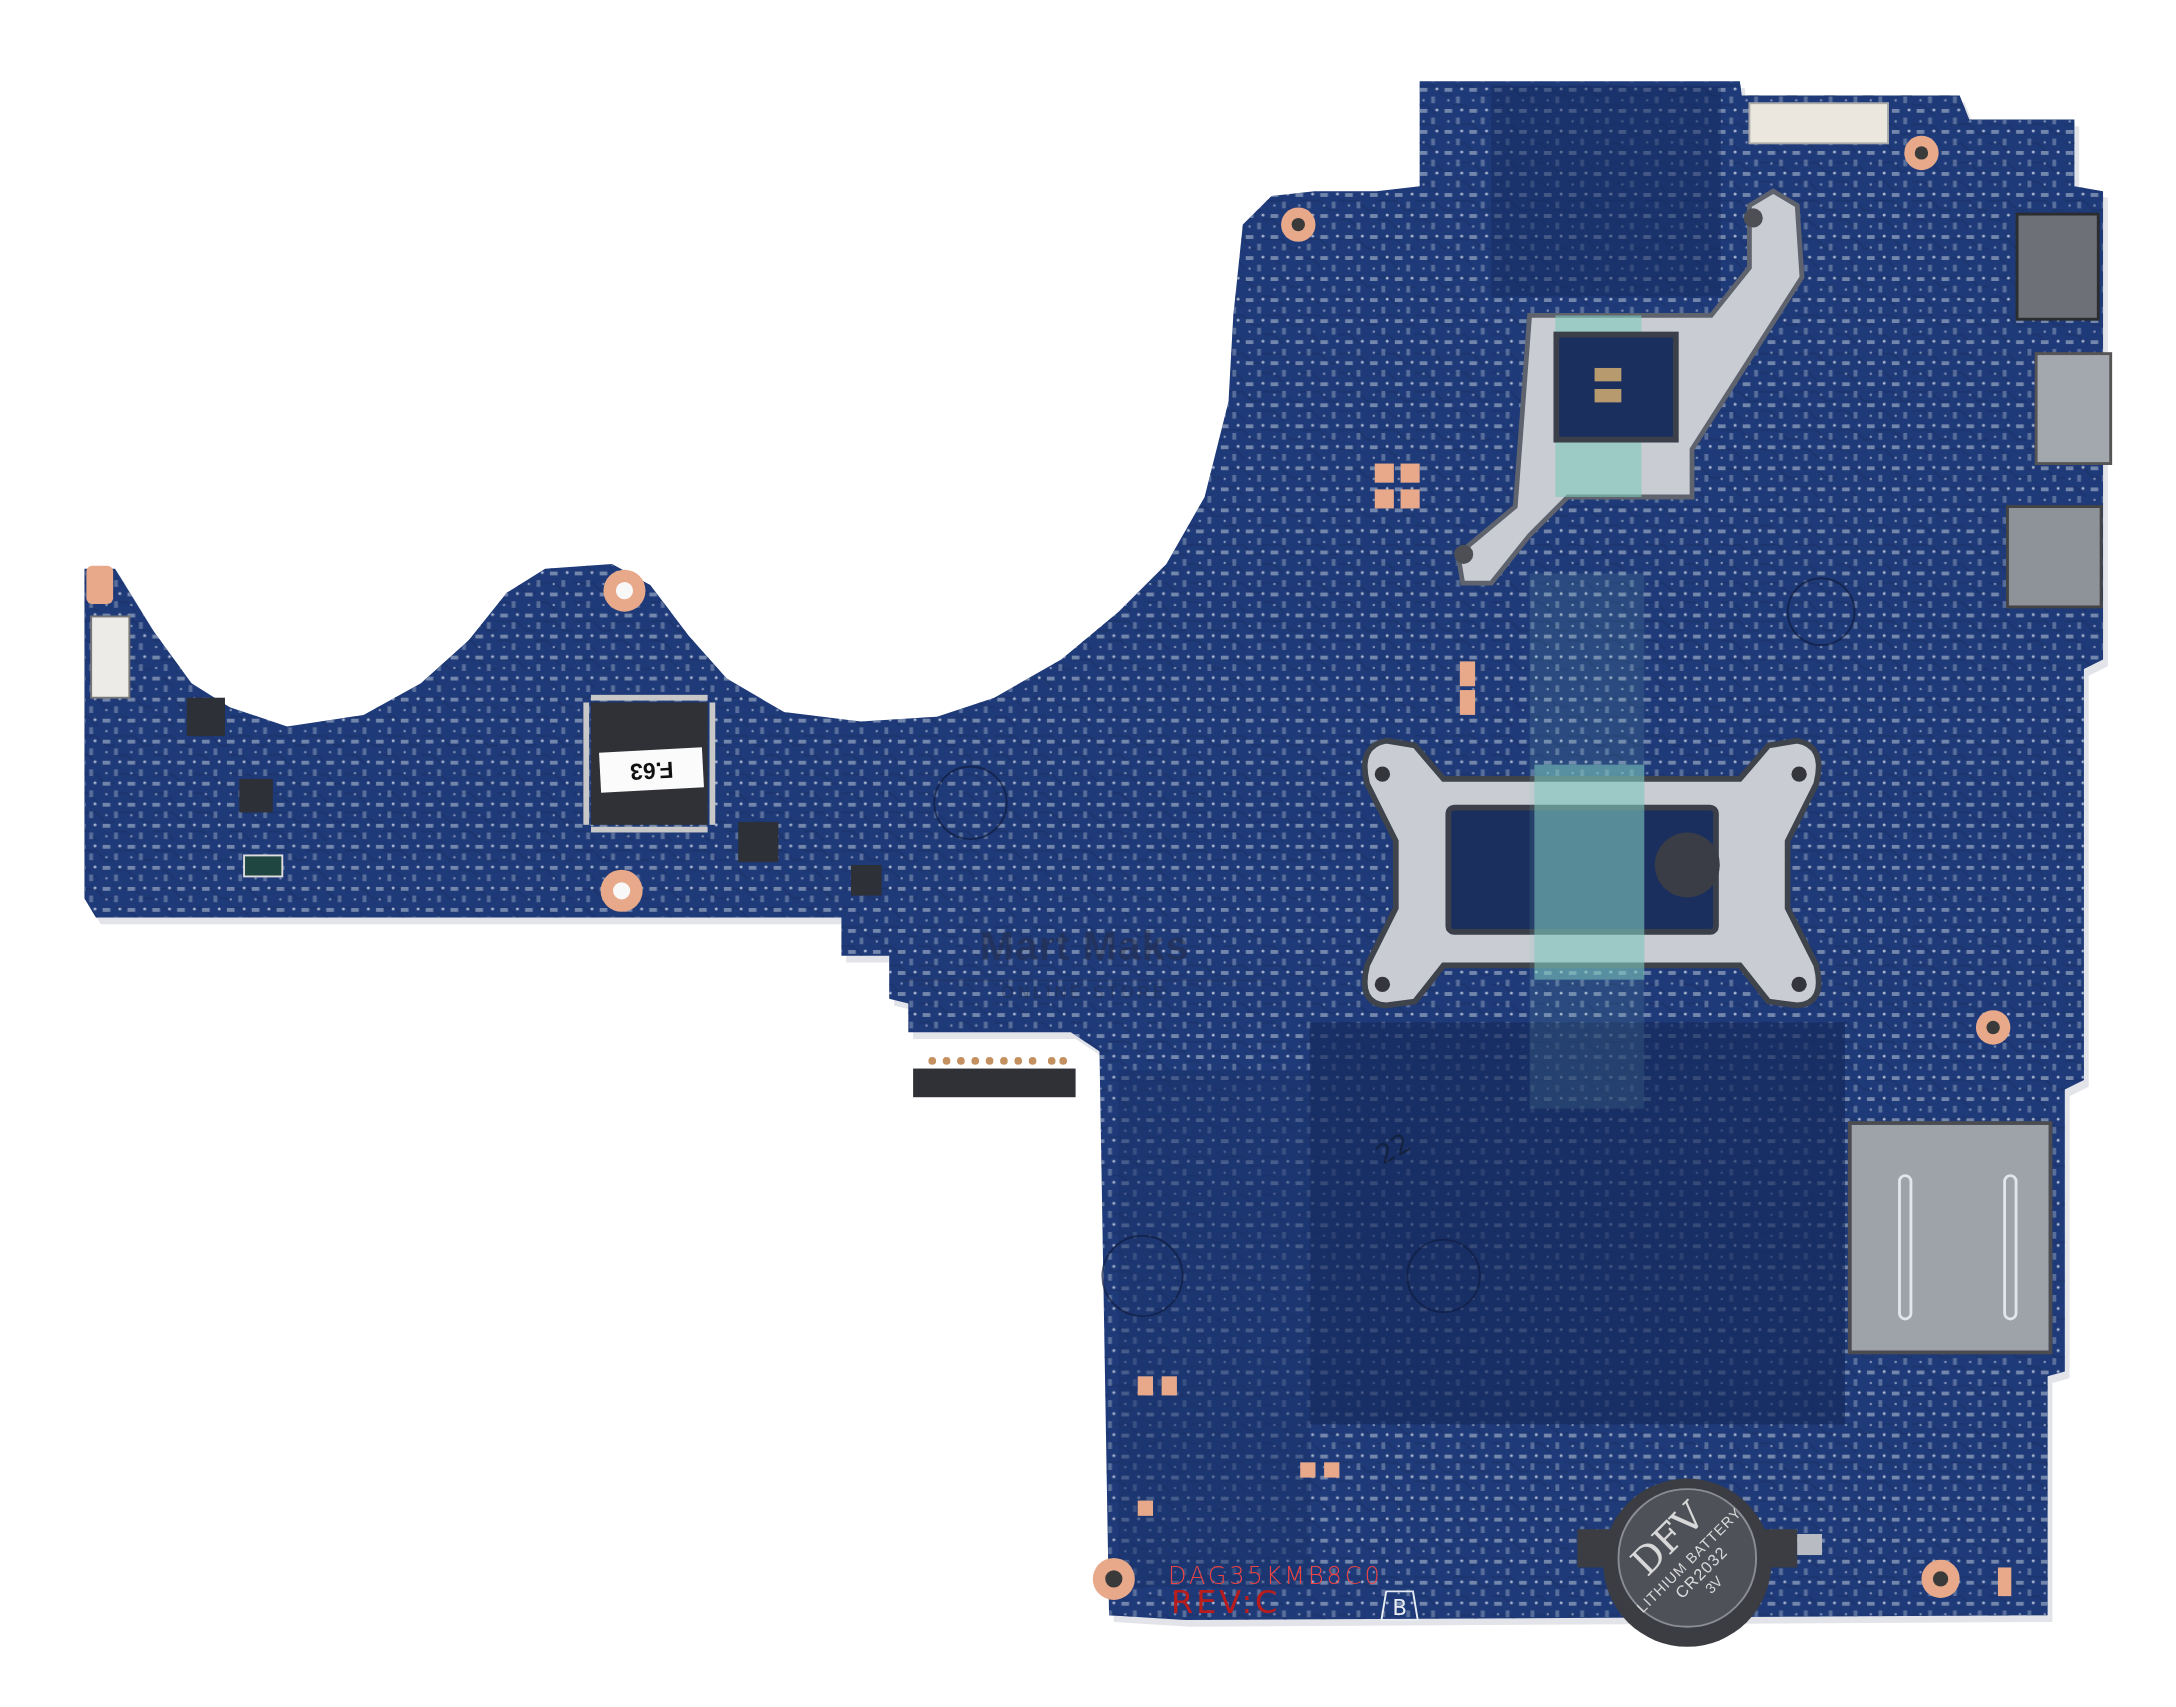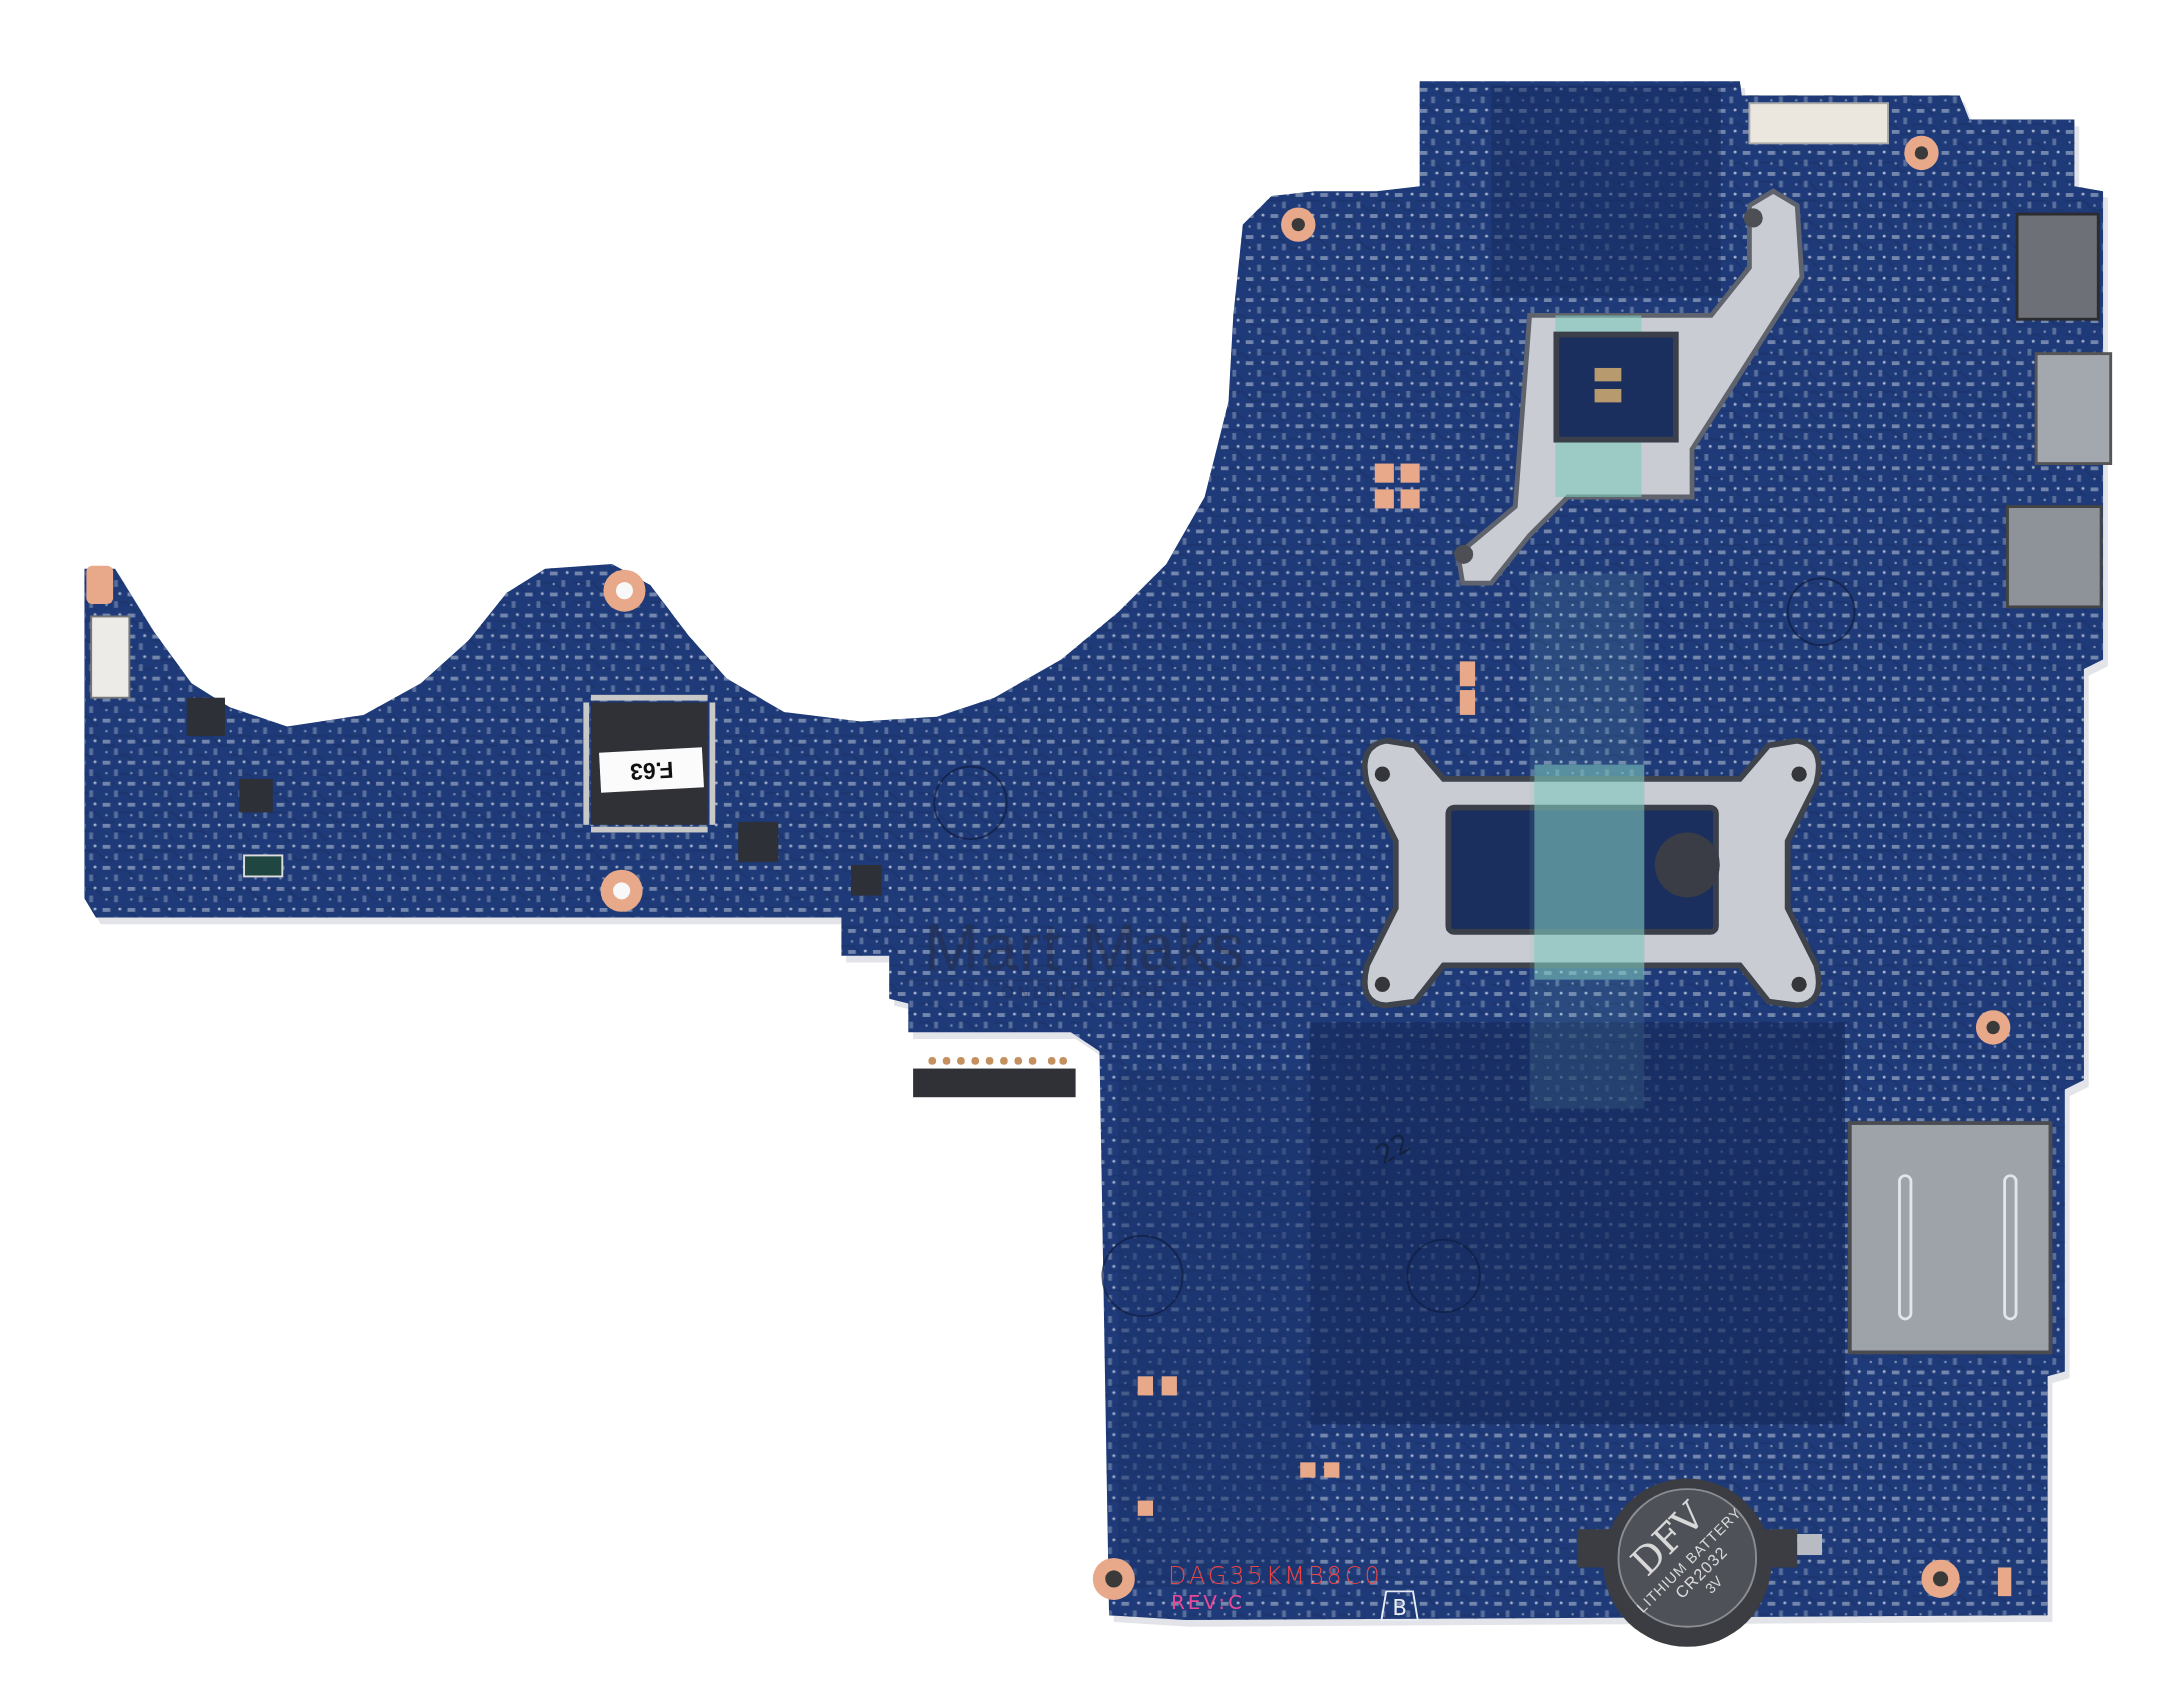--- a/index.html
+++ b/index.html
@@ -1,25 +1,25 @@
 <!DOCTYPE html>
 <html><head>
 <meta charset="utf-8">
 <style>
   html, body { margin: 0; padding: 0; background: #ffffff; }
   body { width: 2177px; height: 1707px; position: relative; overflow: hidden; font-family: "Liberation Sans", sans-serif; }
   #stage { position: absolute; left: 0; top: 0; width: 2177px; height: 1707px; }
   .silk { fill: #e6ecf2; font-family: "DejaVu Sans", sans-serif; }
   .lbl { position: absolute; font-family: "DejaVu Sans", sans-serif; }
   #board-code { left: 1168px; top: 1563px; color: #ef4444; font-size: 24px; letter-spacing: 2.9px; line-height: 26px; font-weight: 300; }
-  #board-rev { left: 1171px; top: 1589px; color: #ec4899; font-size: 20px; letter-spacing: 2.9px; line-height: 26px; }
+  #board-rev { left: 1171px; top: 1589px; color: #b91c1c; font-size: 32px; letter-spacing: 2.9px; line-height: 26px; }
   #sticker { position: absolute; left: 600px; top: 750px; width: 103px; height: 40px; background: #fbfbfb; transform: rotate(-3deg); display: flex; align-items: center; justify-content: center; }
   #sticker span { font-size: 23px; color: #111; font-weight: bold; transform: rotate(180deg); display: inline-block; }
   #watermark { position: absolute; left: 903px; top: 918px; width: 363px; text-align: center; color: rgba(40,40,50,0.35); pointer-events: none; }
-  #wm-main { font-size: 67px; font-weight: normal; letter-spacing: 1px; line-height: 57px; }
+  #wm-main { font-size: 41px; font-weight: bold; letter-spacing: 1px; line-height: 57px; }
   #wm-sub { font-size: 16.3px; letter-spacing: 3.8px; border-top: 1px solid rgba(40,40,50,0.3); margin-top: 5px; padding-top: 1.9px; }
   #batt-text { position: absolute; left: 1615px; top: 1486px; width: 163px; height: 163px; transform: rotate(-45deg); color: #d8d8d8; text-align: center; }
   #batt-brand { font-size: 38px; font-family: "DejaVu Serif", serif; margin-top: 19px; }
   #batt-type { font-size: 14.3px; letter-spacing: 1px; }
   #batt-model { font-size: 16.3px; letter-spacing: 1px; }
   #batt-volt { font-size: 14.3px; }
   #silk-22 { position:absolute; left:1376px; top:1133px; color:#14203a; font-size:27px; transform: rotate(-30deg); opacity:0.8; }
 </style>
 </head>
 <body>

